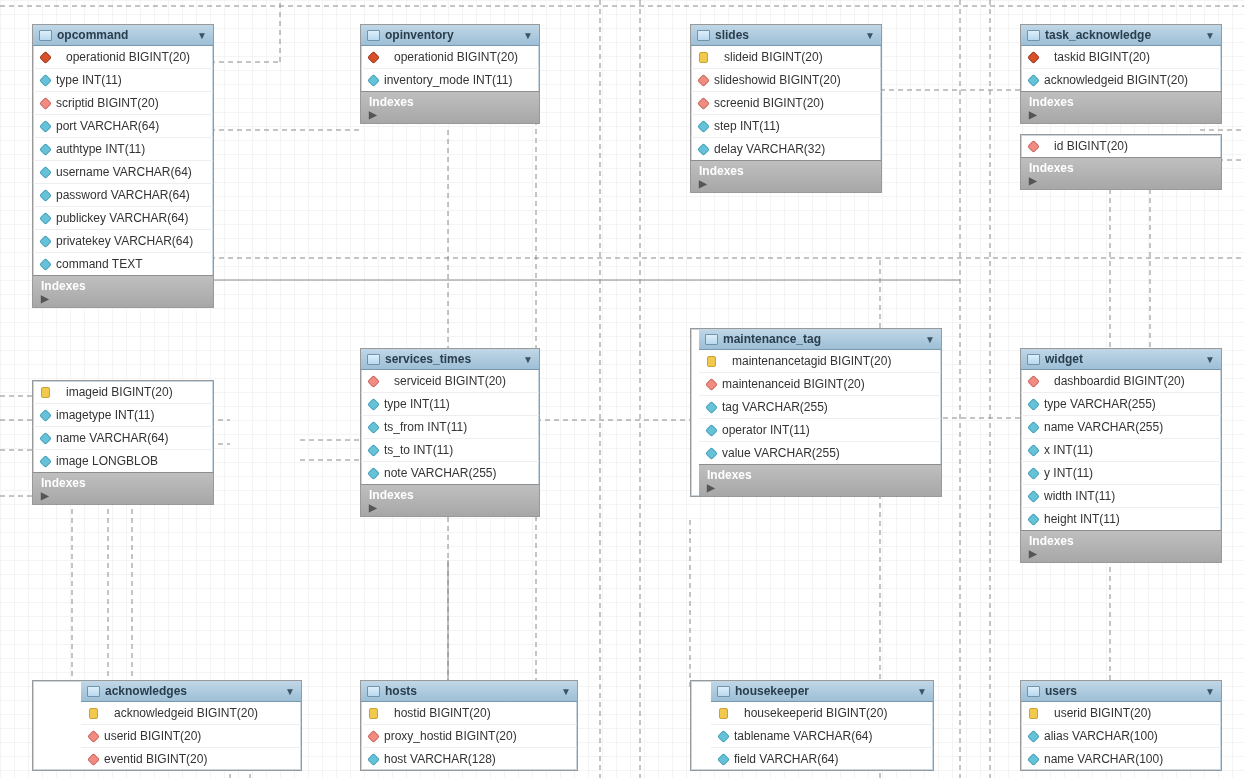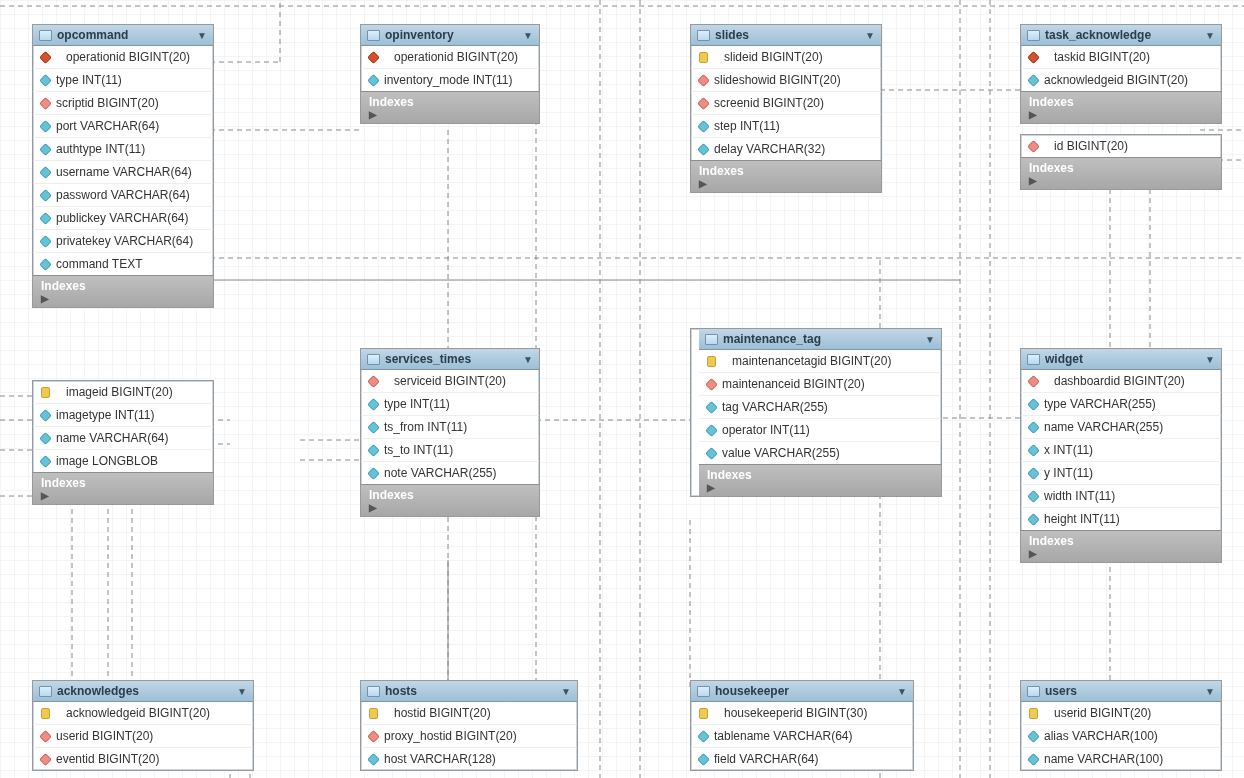--- a/index.html
+++ b/index.html
@@ -347,21 +347,21 @@
         <div class="col">
           <span class="ico ico-col"></span>
           <span>height INT(11)</span>
         </div>
       </div>
       <div class="idx">
         <span>Indexes</span>
         <span class="arrow">▶</span>
       </div>
     </div>
-    <div class="tbl" style="left: 32px; top: 680px; width: 220px;">
+    <div class="tbl" style="left: 32px; top: 680px; width: 220px; padding-left: 48px;">
       <div class="tbl-head">
         <span class="left">
           <span class="ico-tbl"></span>
           <span class="tbl-title">acknowledges</span>
         </span>
         <span class="chev">▼</span>
       </div>
       <div class="tbl-body">
         <div class="col">
           <span class="ico ico-key"></span>
@@ -393,32 +393,32 @@
         <div class="col">
           <span class="ico ico-fk"></span>
           <span>proxy_hostid BIGINT(20)</span>
         </div>
         <div class="col">
           <span class="ico ico-col"></span>
           <span>host VARCHAR(128)</span>
         </div>
       </div>
     </div>
-    <div class="tbl" style="left: 690px; top: 680px; width: 222px;">
+    <div class="tbl" style="left: 690px; top: 680px; width: 222px; padding-left: 20px;">
       <div class="tbl-head">
         <span class="left">
           <span class="ico-tbl"></span>
           <span class="tbl-title">housekeeper</span>
         </span>
         <span class="chev">▼</span>
       </div>
       <div class="tbl-body">
         <div class="col">
           <span class="ico ico-key"></span>
-          <span>housekeeperid BIGINT(30)</span>
+          <span>housekeeperid BIGINT(20)</span>
         </div>
         <div class="col">
           <span class="ico ico-col"></span>
           <span>tablename VARCHAR(64)</span>
         </div>
         <div class="col">
           <span class="ico ico-col"></span>
           <span>field VARCHAR(64)</span>
         </div>
       </div>

